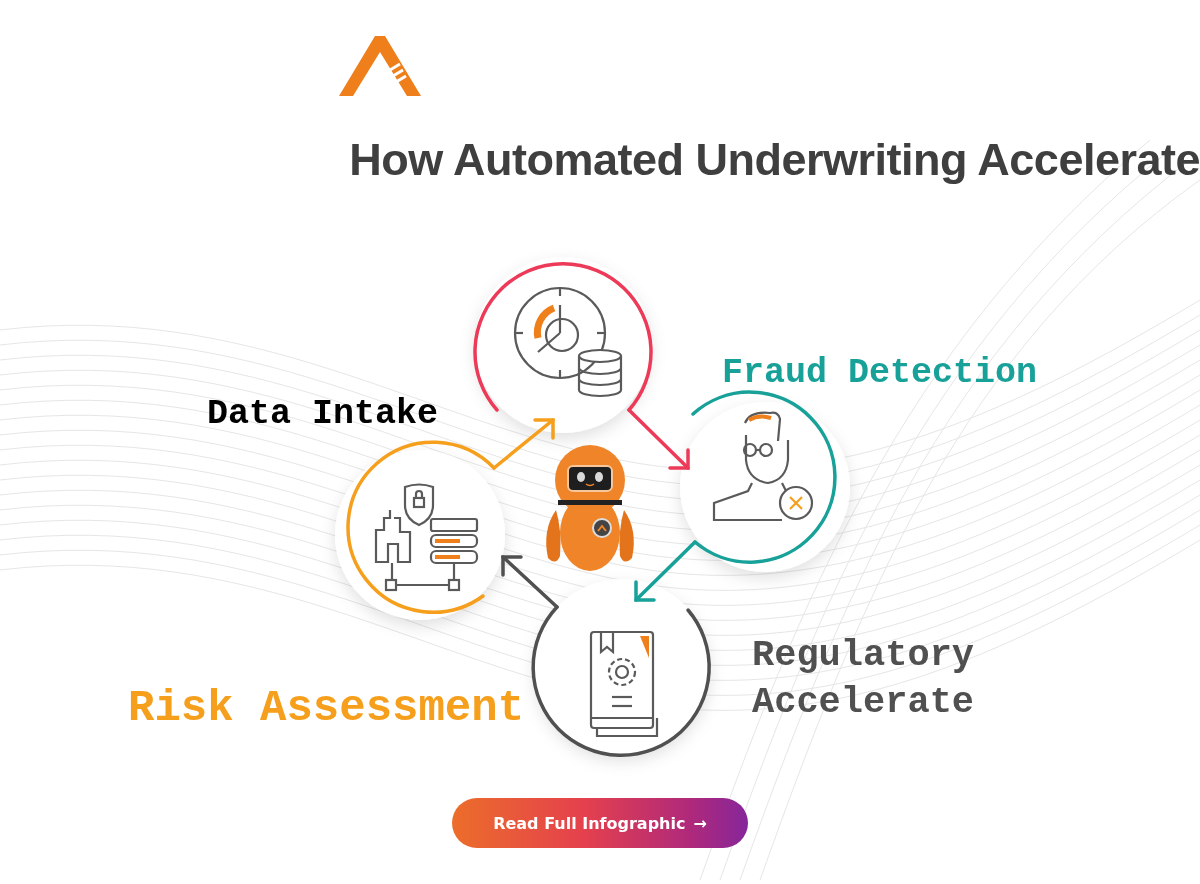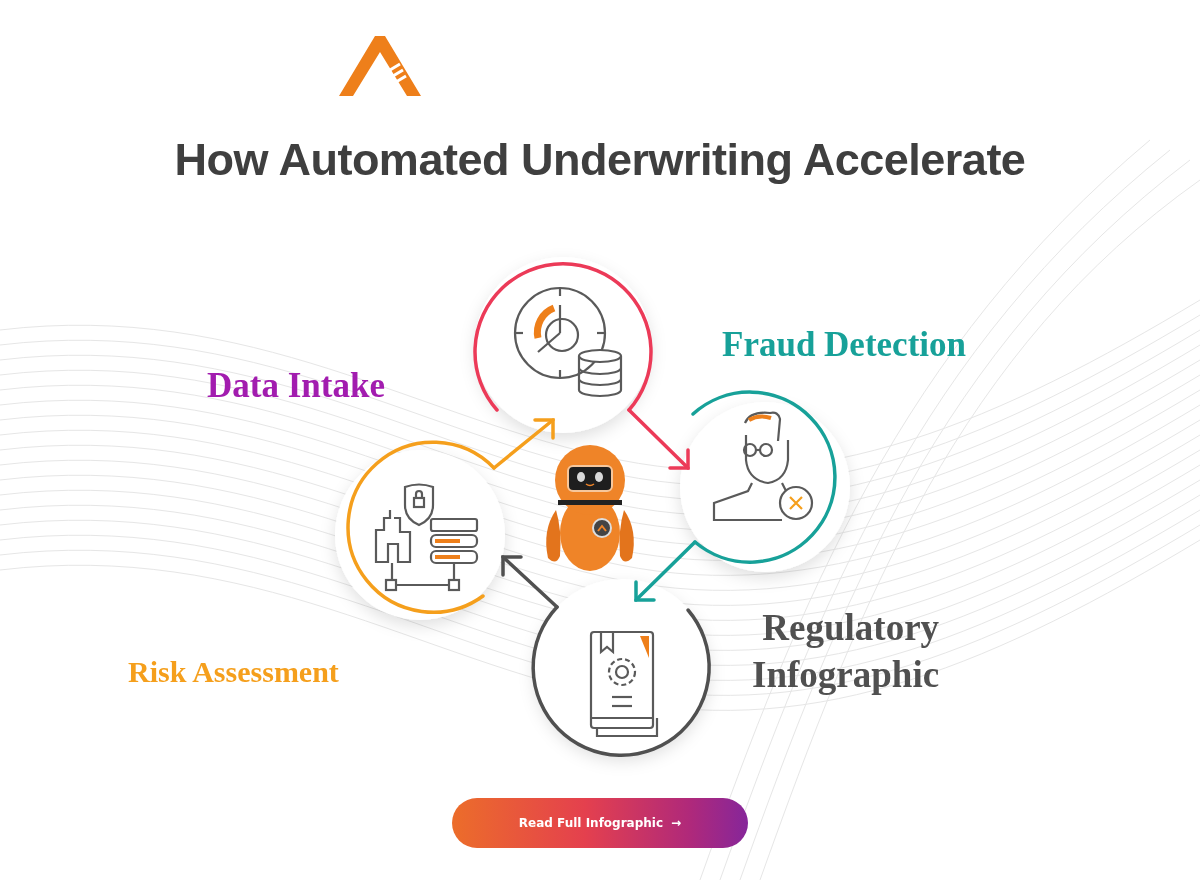--- a/index.html
+++ b/index.html
@@ -2,28 +2,28 @@
 <html><head>
 <meta charset="utf-8">
 <style>
   html, body { margin:0; padding:0; }
   body { width:1200px; height:884px; position:relative; overflow:hidden; background:#ffffff; font-family:"DejaVu Sans", sans-serif; }
   .bg-waves { position:absolute; left:0; top:0; width:1200px; height:884px; }
   .logo { position:absolute; left:335px; top:30px; height:70px; display:flex; align-items:center; }
   .logo-text { font-family:"DejaVu Sans", sans-serif; font-size:42px; font-weight:bold; letter-spacing:1px; margin-left:8px; }
   .logo-text .a { color:#ee7f1a; }
   .logo-text .b { color:#a6a6a6; }
-  .title { position:absolute; left:0; top:132px; width:1200px; text-align:center; color:#3f3f3f; font-family:"Liberation Sans", sans-serif; font-weight:bold; font-size:45px; line-height:55px; letter-spacing:-0.5px; }
-  .label { position:absolute; font-family:Liberation Serif, serif; font-weight:bold; white-space:nowrap; }
-  .lbl-data { left:207px; top:366px; font-size:35px; color:#a21caf; }
+  .title { position:absolute; left:0; top:132px; width:1200px; text-align:right; color:#3f3f3f; font-family:"Liberation Sans", sans-serif; font-weight:bold; font-size:45px; line-height:55px; letter-spacing:-0.5px; }
+  .label { position:absolute; font-family:Liberation Mono, monospace; font-weight:bold; white-space:nowrap;margin-top:28px; }
+  .lbl-data { left:207px; top:366px; font-size:35px; color:#000000; }
   .lbl-fraud { left:722px; top:325px; font-size:35px; color:#17a199; }
-  .lbl-risk { left:128px; top:655px; font-size:30px; color:#f59f1c; }
-  .lbl-reg { left:752px; top:604px; font-size:37px; color:#505050; line-height:47px;text-align:right; }
+  .lbl-risk { left:128px; top:655px; font-size:44px; color:#f59f1c; }
+  .lbl-reg { left:752px; top:604px; font-size:37px; color:#505050; line-height:47px; }
   .diagram { position:absolute; left:0; top:0; width:1200px; height:884px; }
-  .cta { position:absolute; left:452px; top:798px; width:296px; height:50px; border-radius:25px; background:linear-gradient(90deg,#ec6d2a 0%,#e4404e 45%,#b0297a 80%,#86269a 100%); color:#fff; font-family:"DejaVu Sans", sans-serif; font-weight:bold; font-size:12px; display:flex; align-items:center; justify-content:center; gap:8px; border:none; cursor:pointer; }
+  .cta { position:absolute; left:452px; top:798px; width:296px; height:50px; border-radius:25px; background:linear-gradient(90deg,#ec6d2a 0%,#e4404e 45%,#b0297a 80%,#86269a 100%); color:#fff; font-family:"DejaVu Sans", sans-serif; font-weight:bold; font-size:16px; display:flex; align-items:center; justify-content:center; gap:8px; border:none; cursor:pointer; }
 </style>
 </head>
 <body>
 
 <svg class="bg-waves" viewBox="0 0 1200 884">
   <g fill="none" stroke="#e6e6e6" stroke-width="1">
     <path d="M0 330 C 250 300, 420 420, 620 460 S 1000 420, 1200 300"></path>
     <path d="M0 345 C 250 315, 420 435, 620 475 S 1000 435, 1200 315"></path>
     <path d="M0 360 C 250 330, 420 450, 620 490 S 1000 450, 1200 330"></path>
     <path d="M0 375 C 250 345, 420 465, 620 505 S 1000 465, 1200 345"></path>
@@ -163,20 +163,20 @@
     <path d="M586 484 q4 3 8 0" stroke="#ef8428" stroke-width="1.5" fill="none"></path>
     <circle cx="602" cy="528" r="9" fill="#444" stroke="#ddd" stroke-width="2"></circle>
     <path d="M598 531 l4 -5 l4 5" stroke="#ef8428" stroke-width="2" fill="none"></path>
   </g>
 </svg>
 
 <div class="label lbl-data">Data Intake</div>
 <div class="label lbl-fraud">Fraud Detection</div>
 <div class="label lbl-reg">
   <div>Regulatory</div>
-  <div>Infographic</div>
+  <div>Accelerate</div>
 </div>
 <div class="label lbl-risk">Risk Assessment</div>
 
 <button class="cta">
   <span>Read Full Infographic</span>
   <span>→</span>
 </button>
 
 </body></html>

